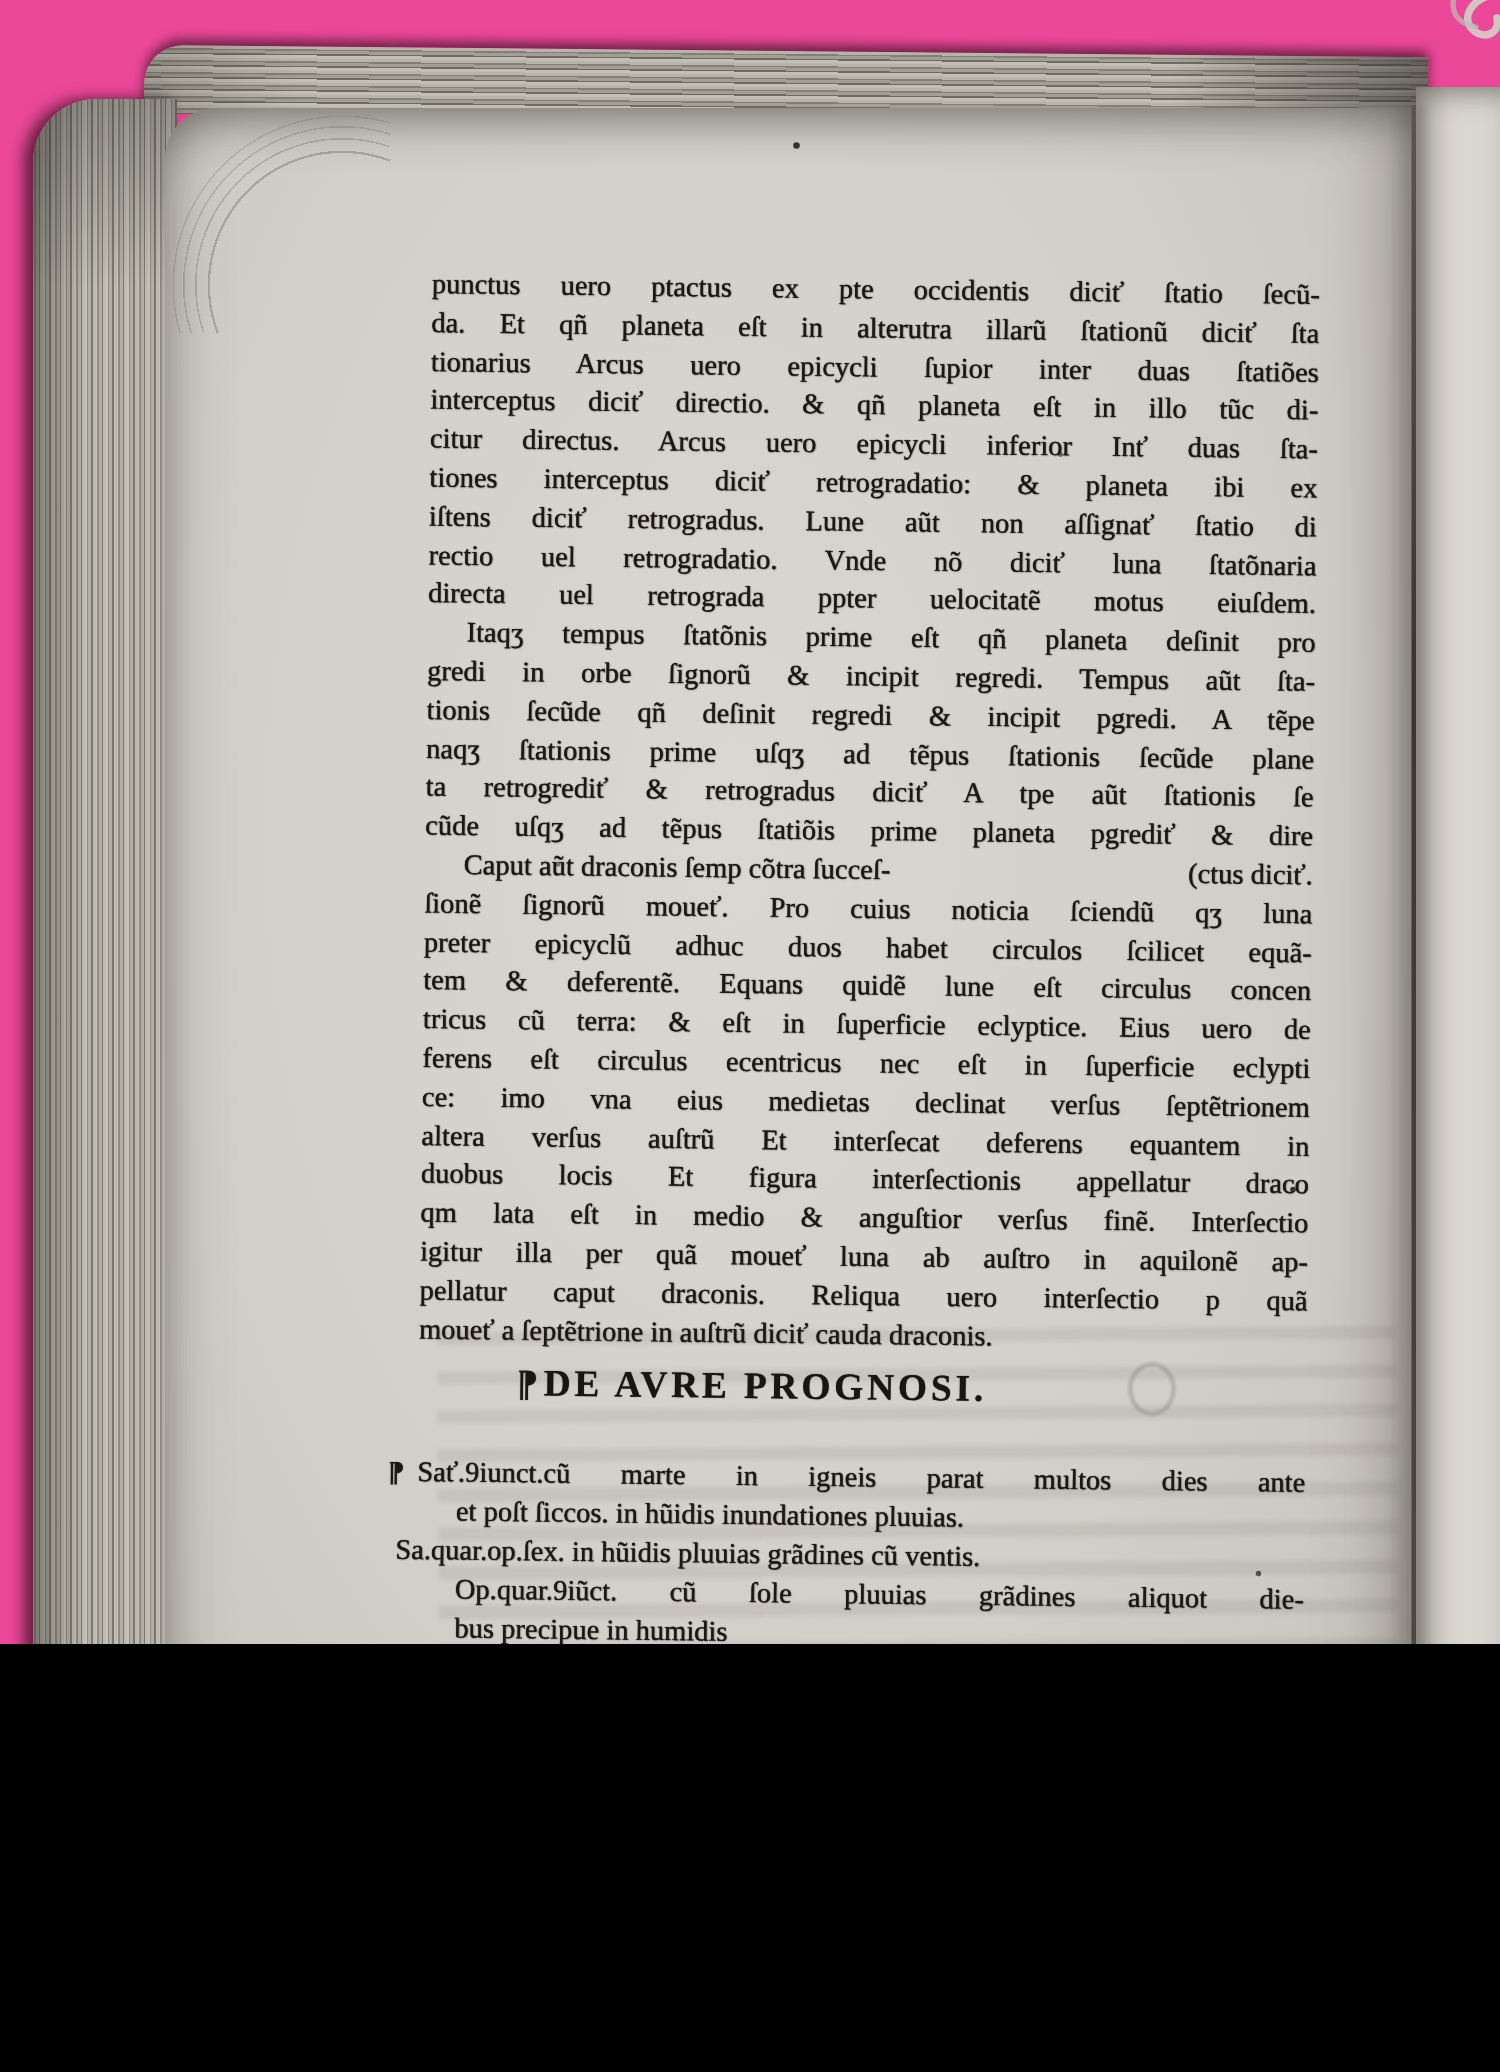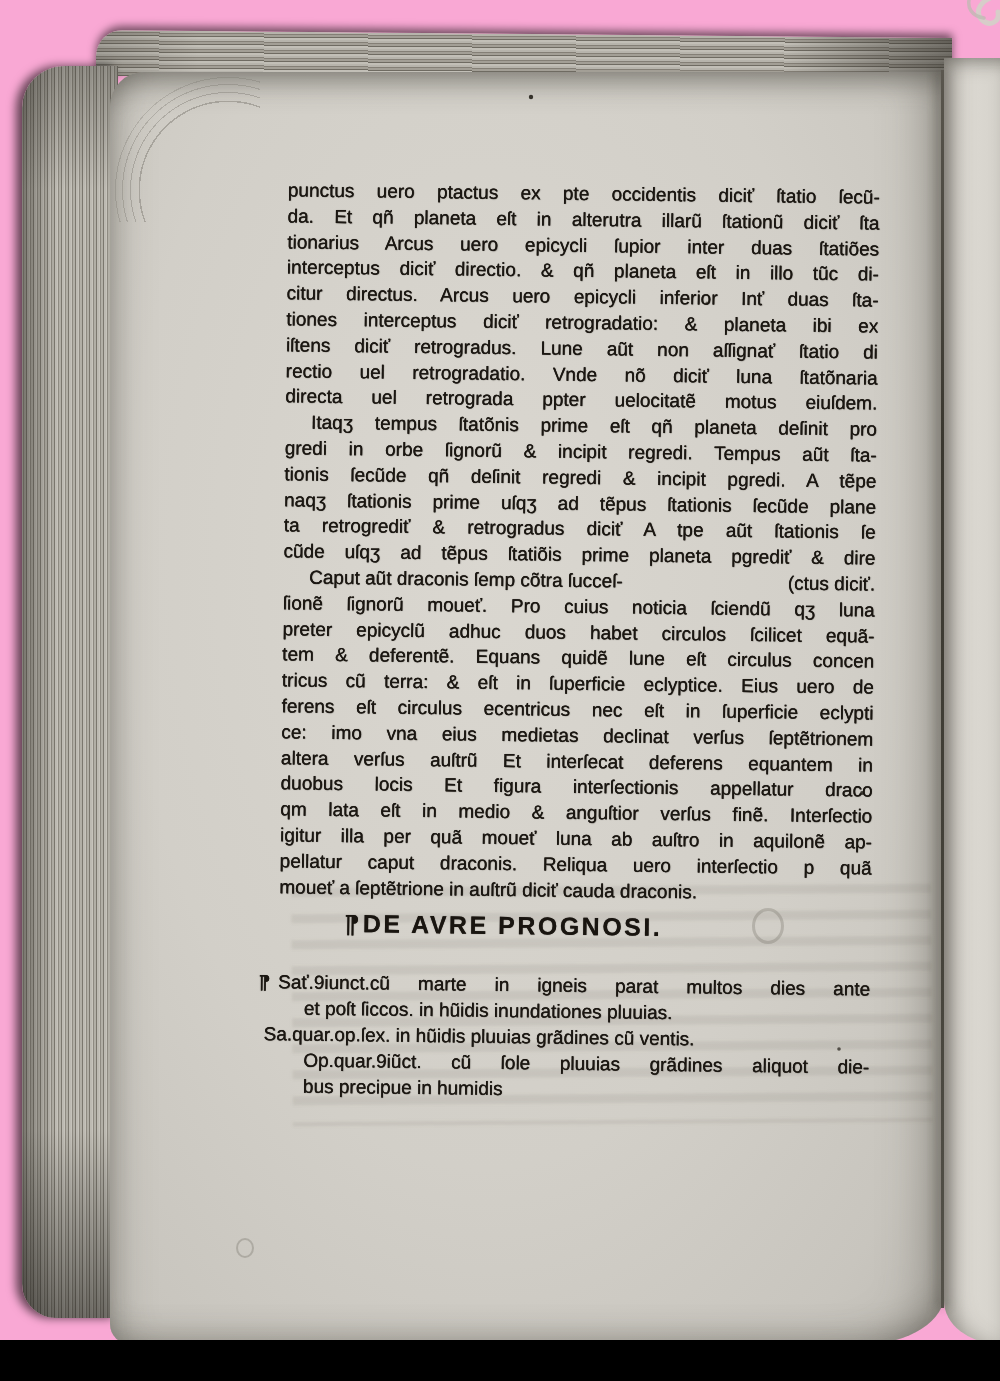--- a/index.html
+++ b/index.html
@@ -1,19 +1,19 @@
 <!DOCTYPE html>
 <html><head>
 <meta charset="utf-8">
 <style>
   html,body{margin:0;padding:0;background:#000;}
   .photo{
-    position:relative; width:1000px; height:1340px; overflow:hidden;
-    background:#f9a8d4;
-    font-family:Liberation Sans, sans-serif;
+    position:relative; width:1000px; height:1096px; overflow:hidden;
+    background:#ec4899;
+    font-family:Liberation Serif, serif;
   }
   
   .edges-top{
     position:absolute; left:96px; top:34px; width:856px; height:46px;
     background:
       linear-gradient(90deg, rgba(60,57,50,.25), rgba(60,57,50,0) 12%, rgba(60,57,50,0) 80%, rgba(45,42,36,.55)),
       repeating-linear-gradient(180deg,#b7b4ac 0 2px,#847f76 2px 3px,#a39f96 3px 5px,#6f6b62 5px 6px,#c2bfb7 6px 8px);
     border-top-left-radius:26px;
     transform:rotate(0.55deg);
     box-shadow:0 -4px 8px rgba(0,0,0,.55);

